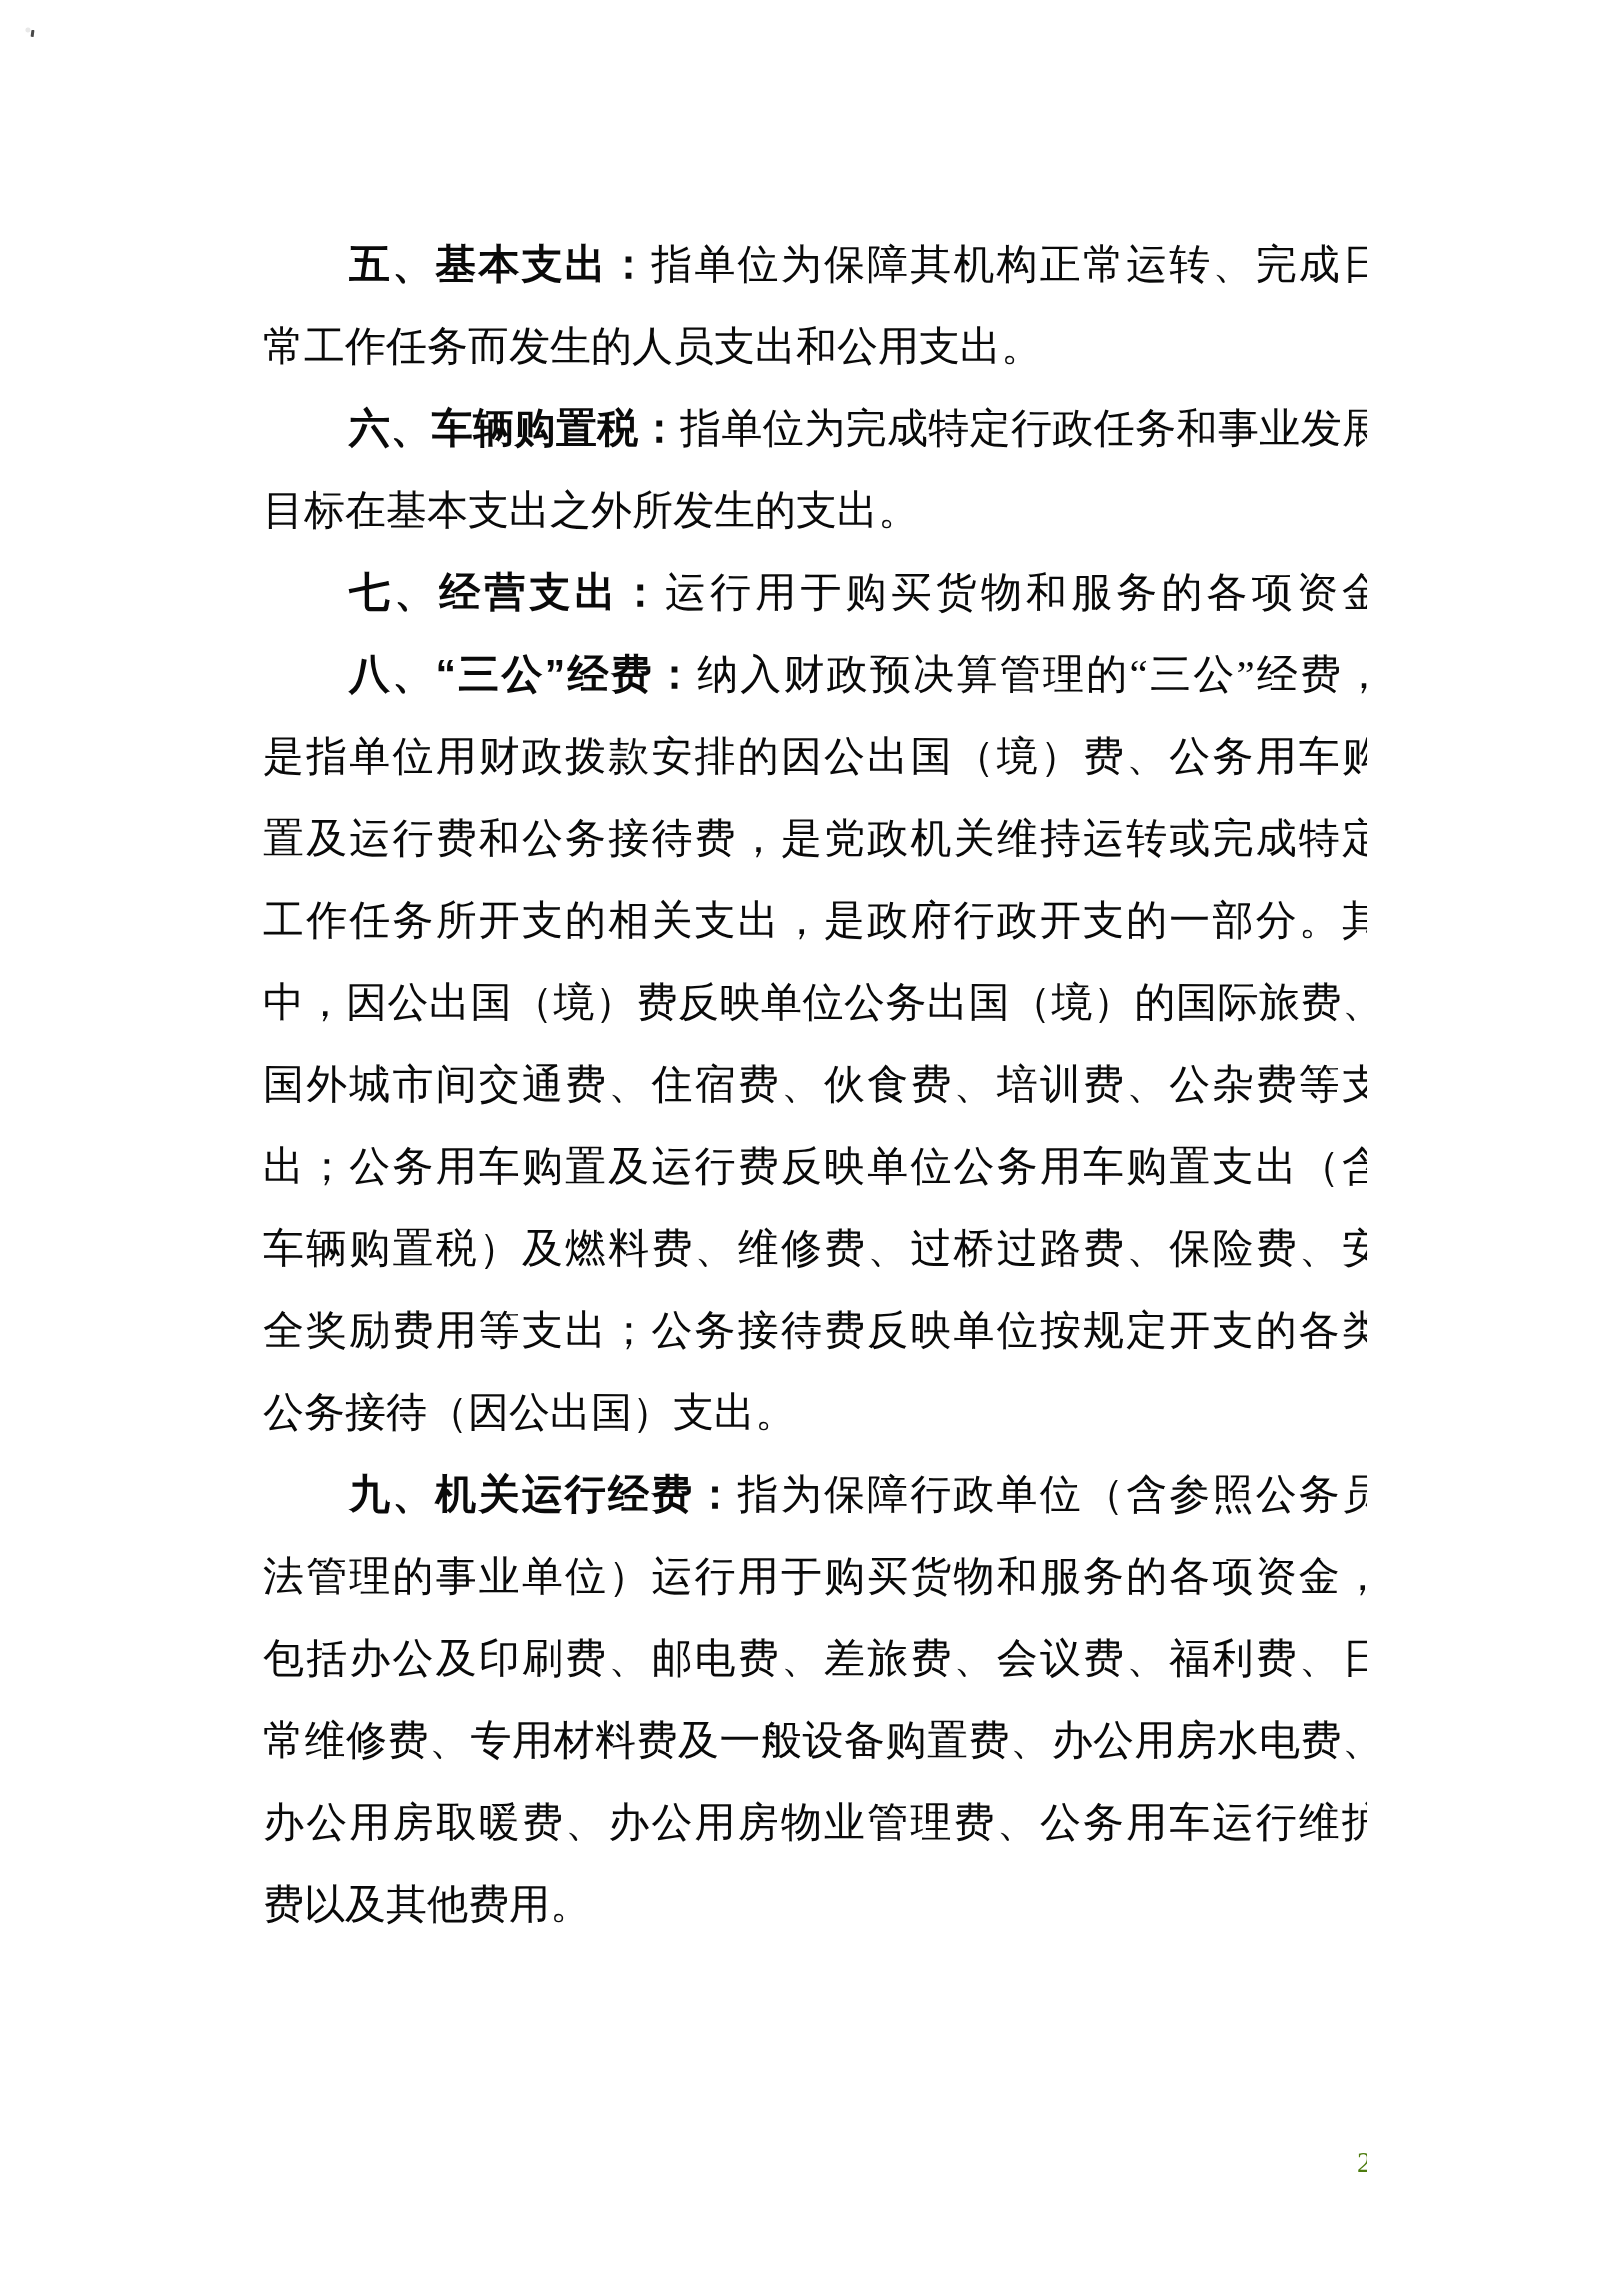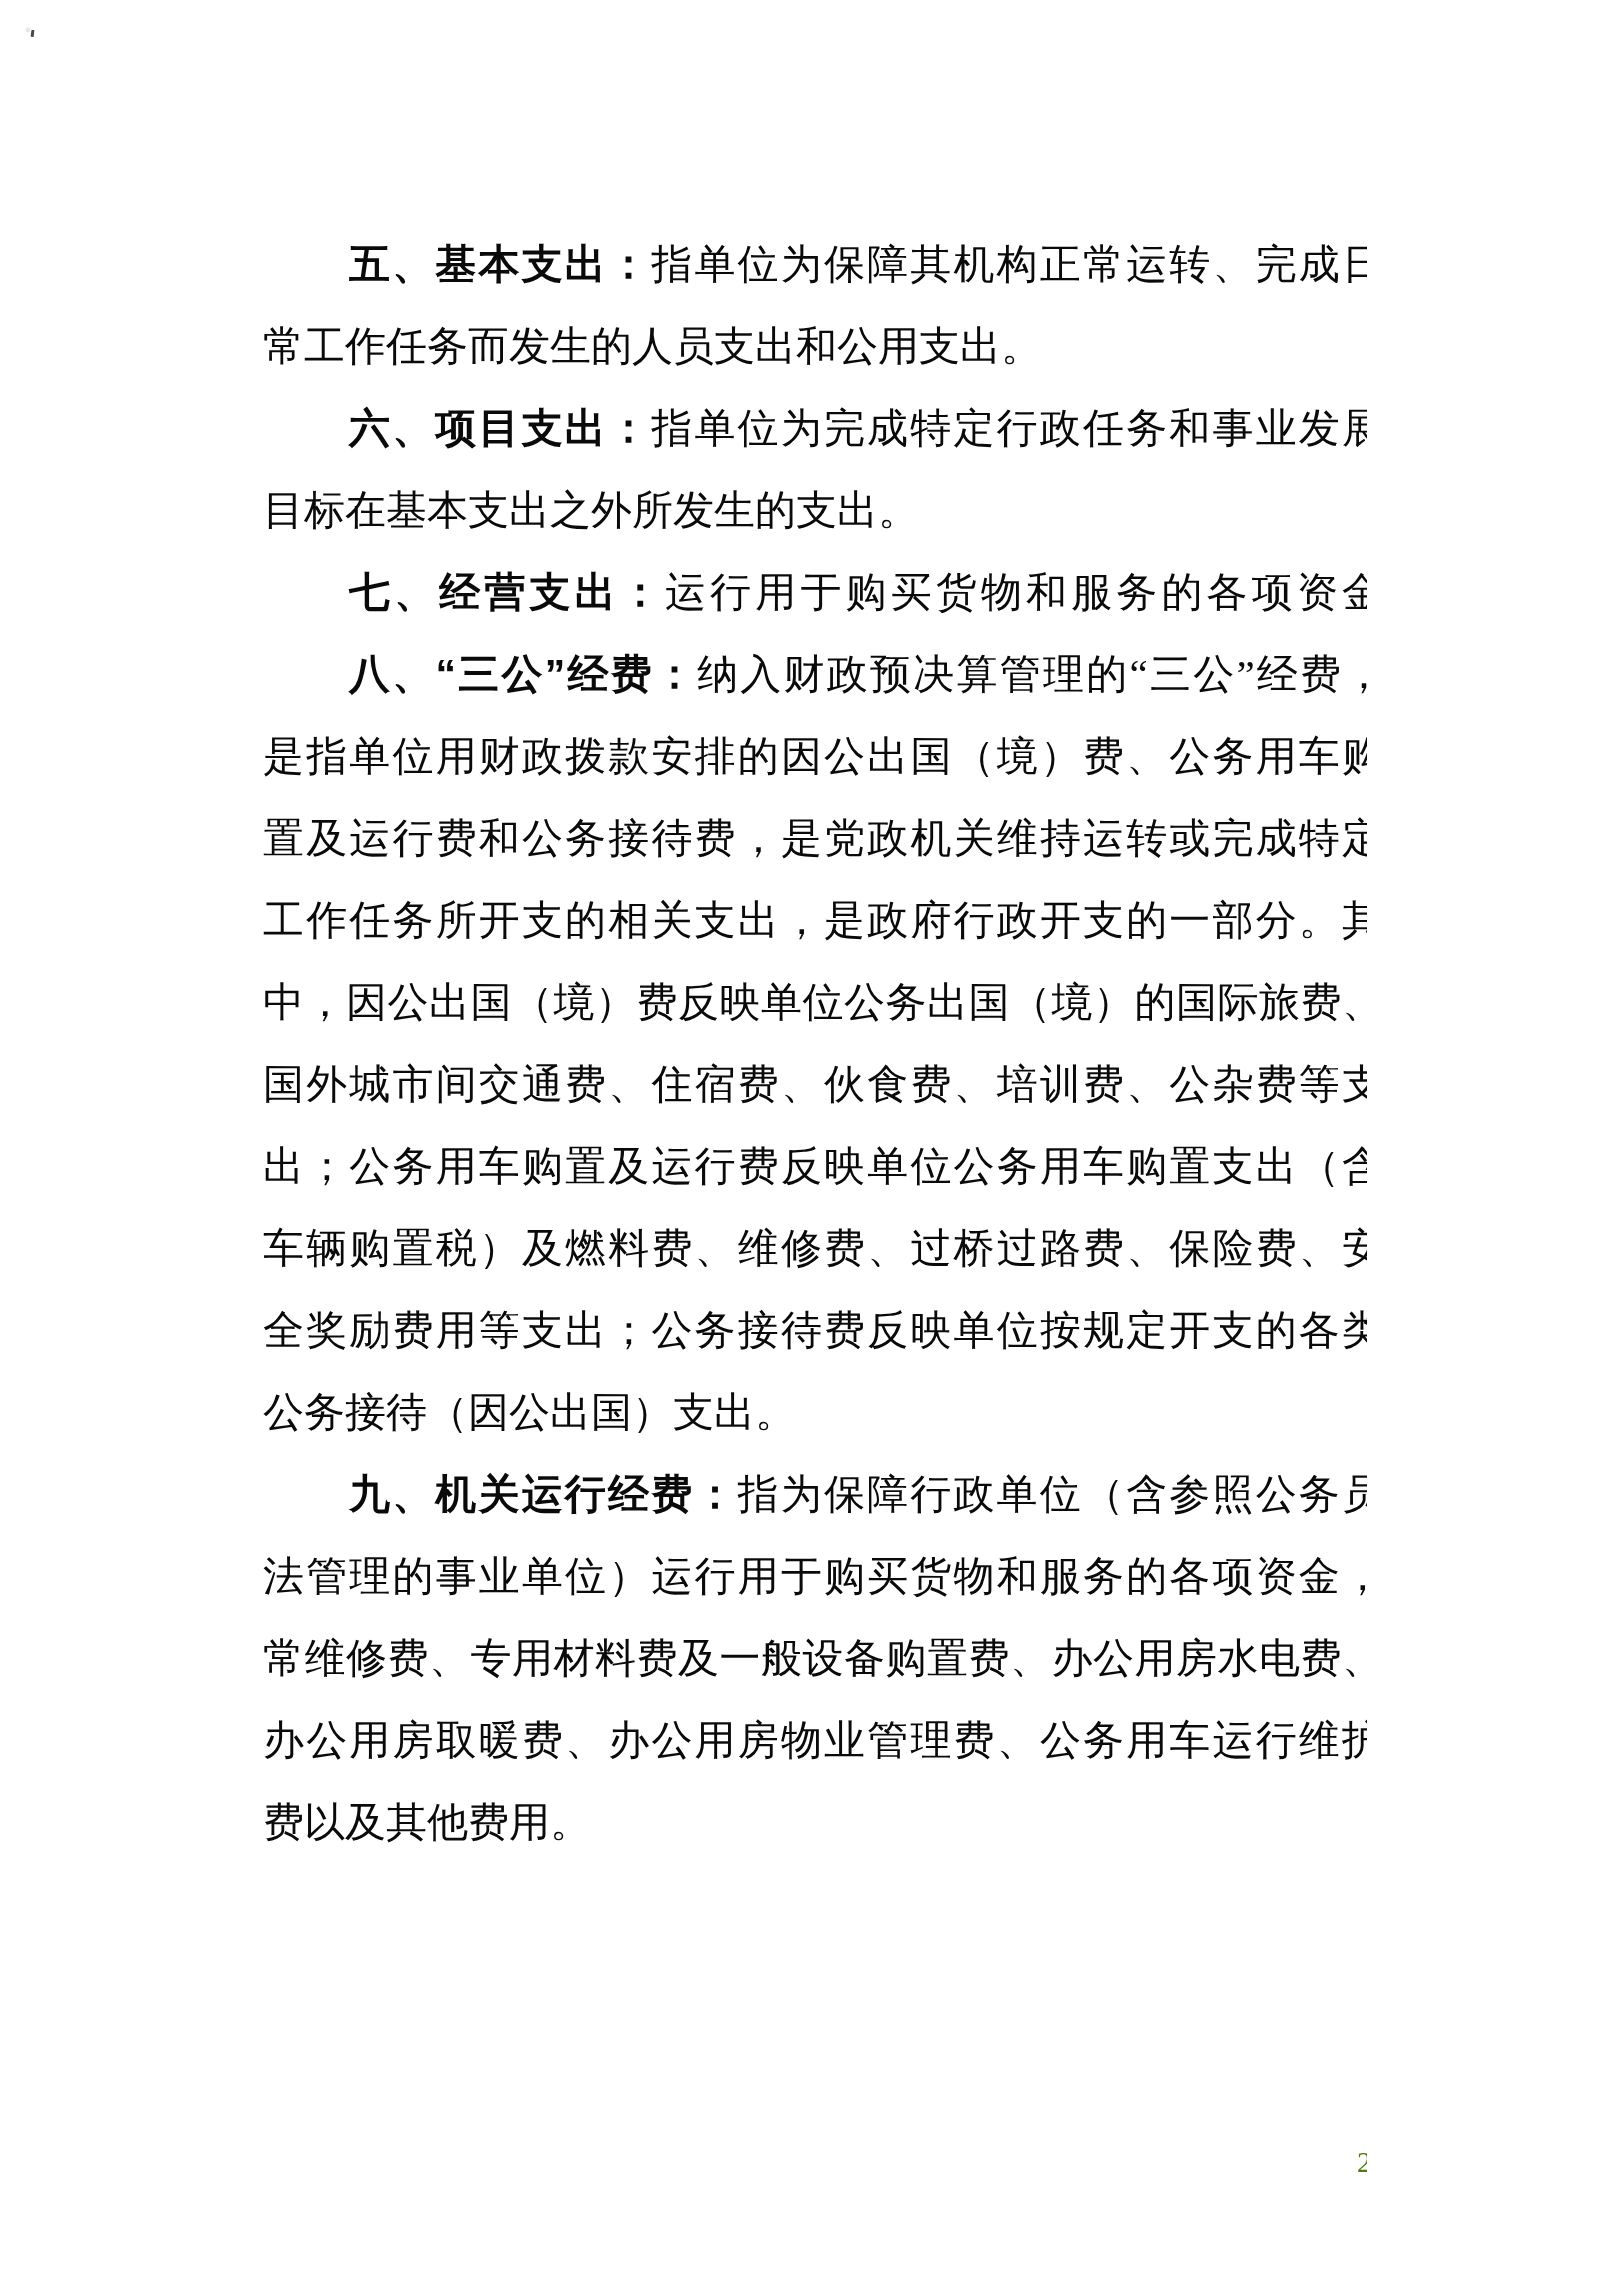--- a/index.html
+++ b/index.html
@@ -81,21 +81,21 @@
 <div class="page">
 
   <div class="scan-artifact"></div>
 
   <div class="content">
 
     <div class="line indent"><span class="head">五、基本支出：</span><span>指单位为保障其机构正常运转、完成日</span></div>
 
     <div class="line end"><span>常工作任务而发生的人员支出和公用支出。</span></div>
 
-    <div class="line indent"><span class="head">六、项目支出：</span><span>指单位为完成特定行政任务和事业发展</span></div>
+    <div class="line indent"><span class="head">六、车辆购置税：</span><span>指单位为完成特定行政任务和事业发展</span></div>
 
     <div class="line end"><span>目标在基本支出之外所发生的支出。</span></div>
 
     <div class="line indent"><span class="head">七、经营支出：</span><span>运行用于购买货物和服务的各项资金</span></div>
 
 
     <div class="line indent tight"><span class="head">八、“三公”经费：</span><span>纳入财政预决算管理的“三公”经费，</span></div>
 
     <div class="line"><span>是指单位用财政拨款安排的因公出国（境）费、公务用车购</span></div>
 
@@ -112,20 +112,21 @@
     <div class="line"><span>车辆购置税）及燃料费、维修费、过桥过路费、保险费、安</span></div>
 
     <div class="line"><span>全奖励费用等支出；公务接待费反映单位按规定开支的各类</span></div>
 
     <div class="line end"><span>公务接待（因公出国）支出。</span></div>
 
     <div class="line indent"><span class="head">九、机关运行经费：</span><span>指为保障行政单位（含参照公务员</span></div>
 
     <div class="line"><span>法管理的事业单位）运行用于购买货物和服务的各项资金，</span></div>
 
+    <div class="line"><span>包括办公及印刷费、邮电费、差旅费、会议费、福利费、日</span></div>
 
     <div class="line"><span>常维修费、专用材料费及一般设备购置费、办公用房水电费、</span></div>
 
     <div class="line"><span>办公用房取暖费、办公用房物业管理费、公务用车运行维护</span></div>
 
     <div class="line end"><span>费以及其他费用。</span></div>
 
   </div>
 
   <div class="page-number">27</div>

